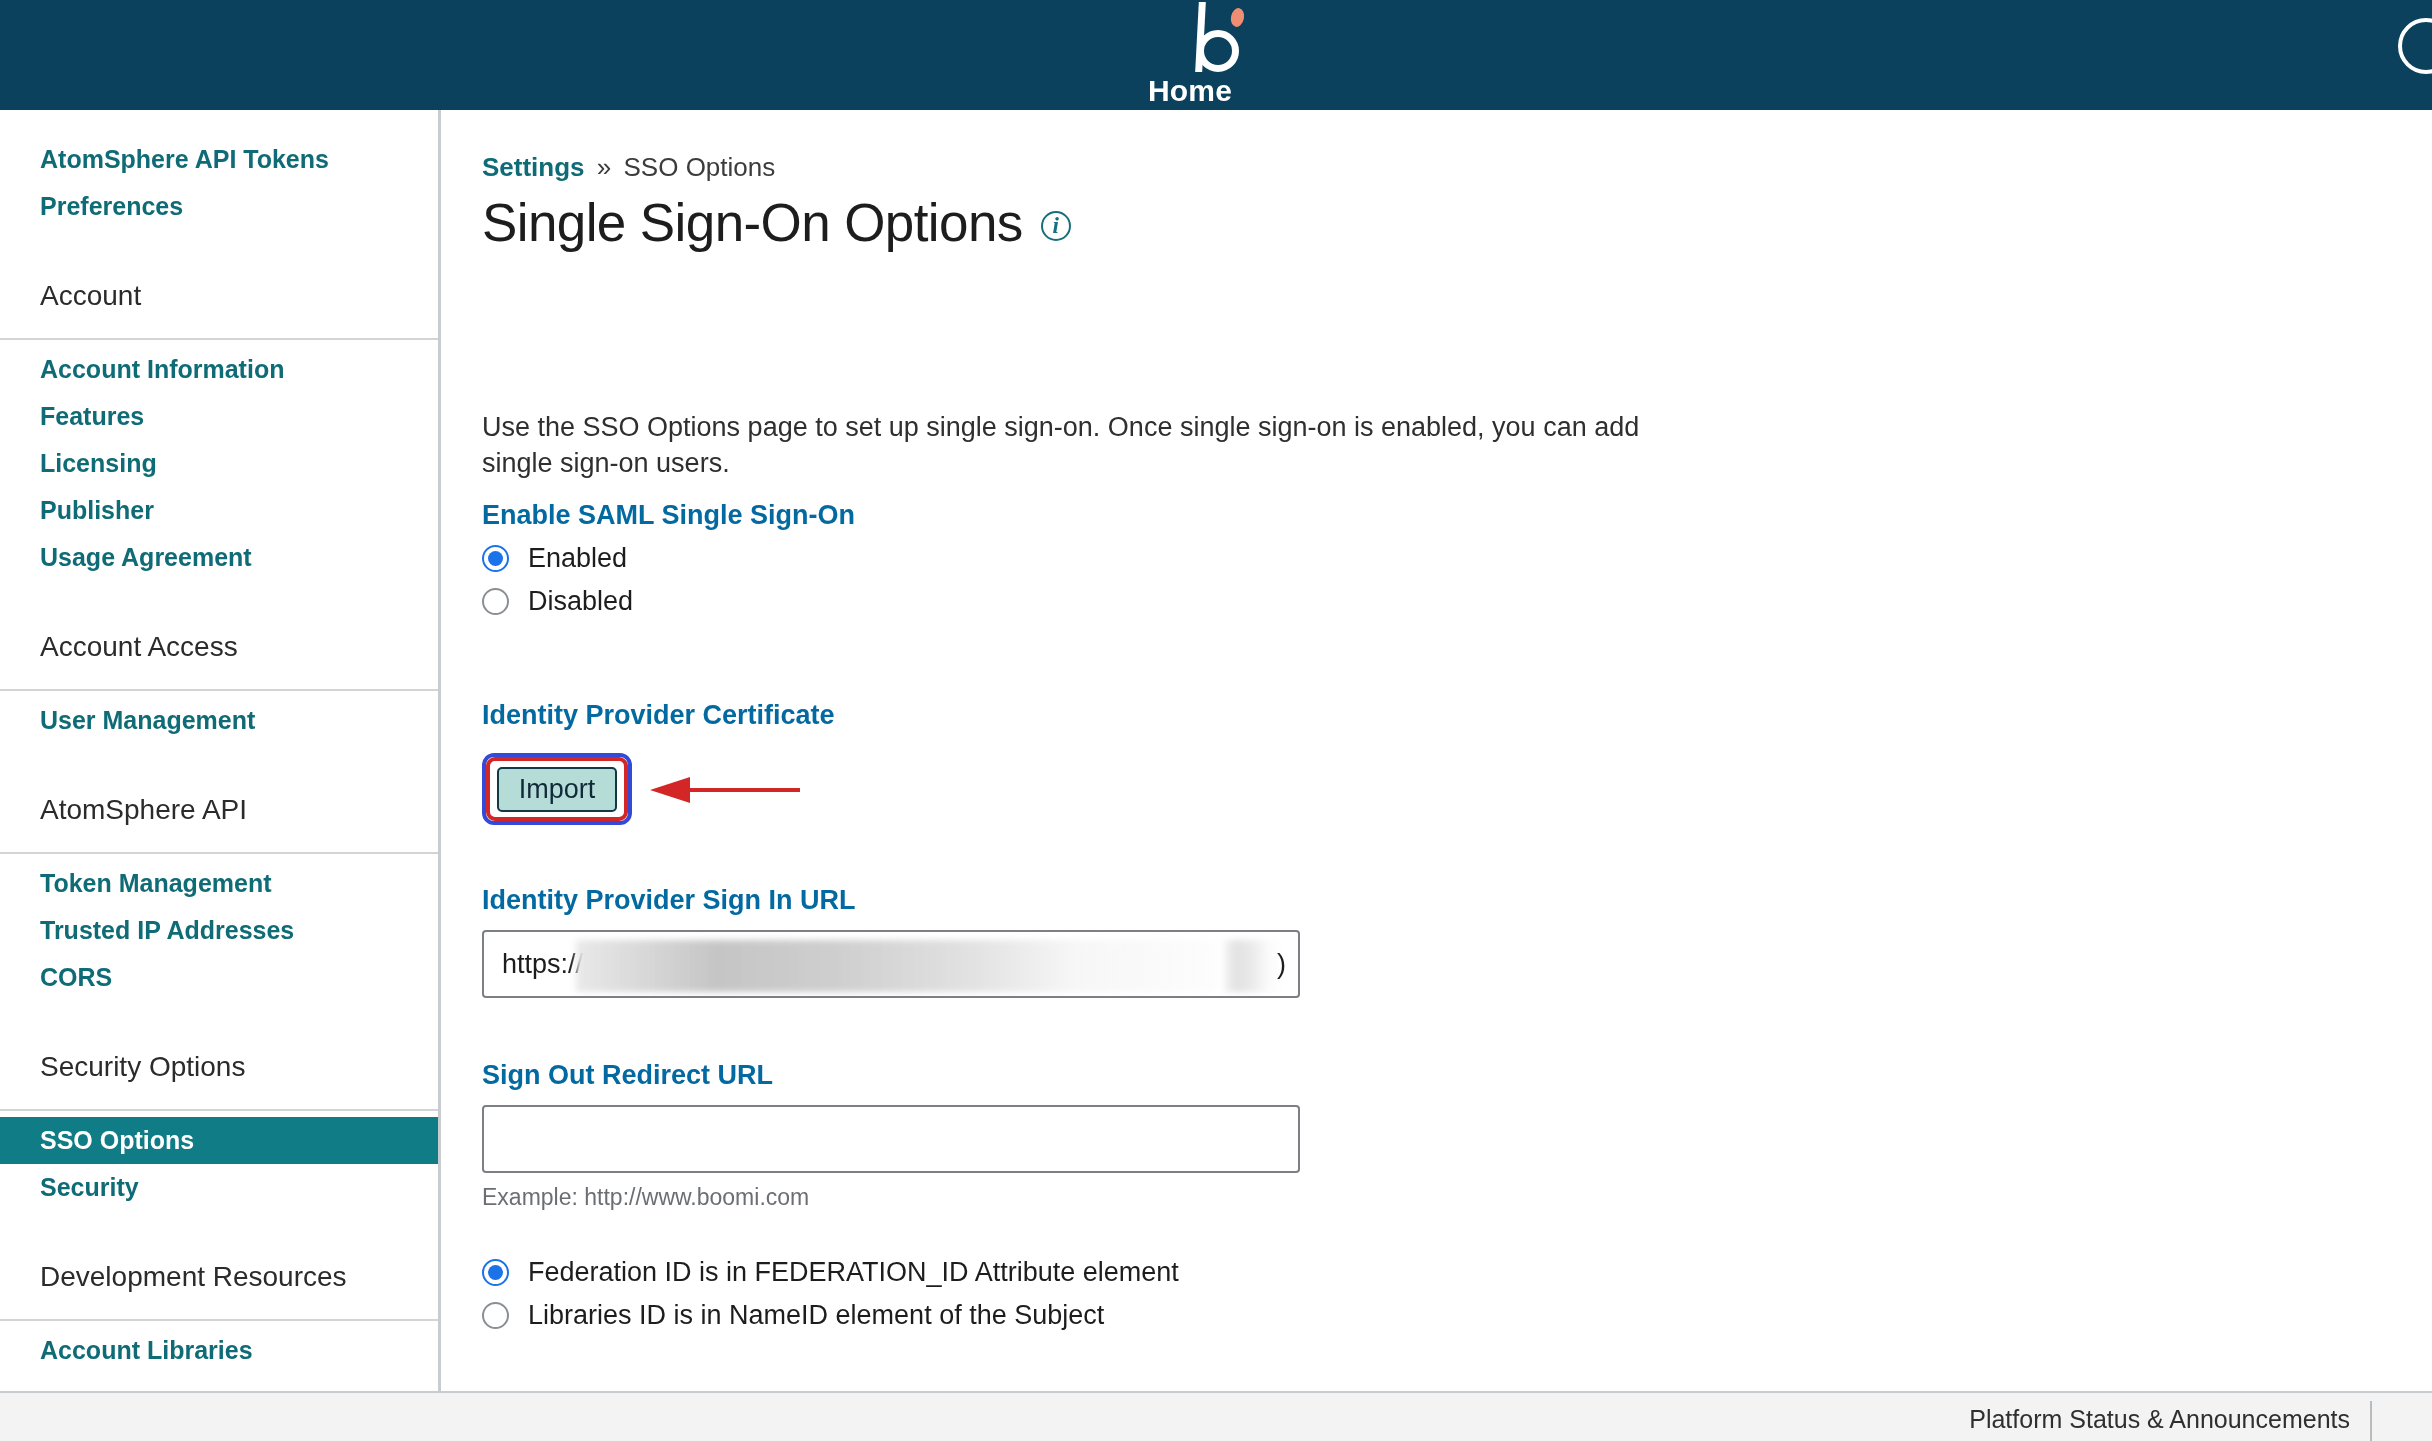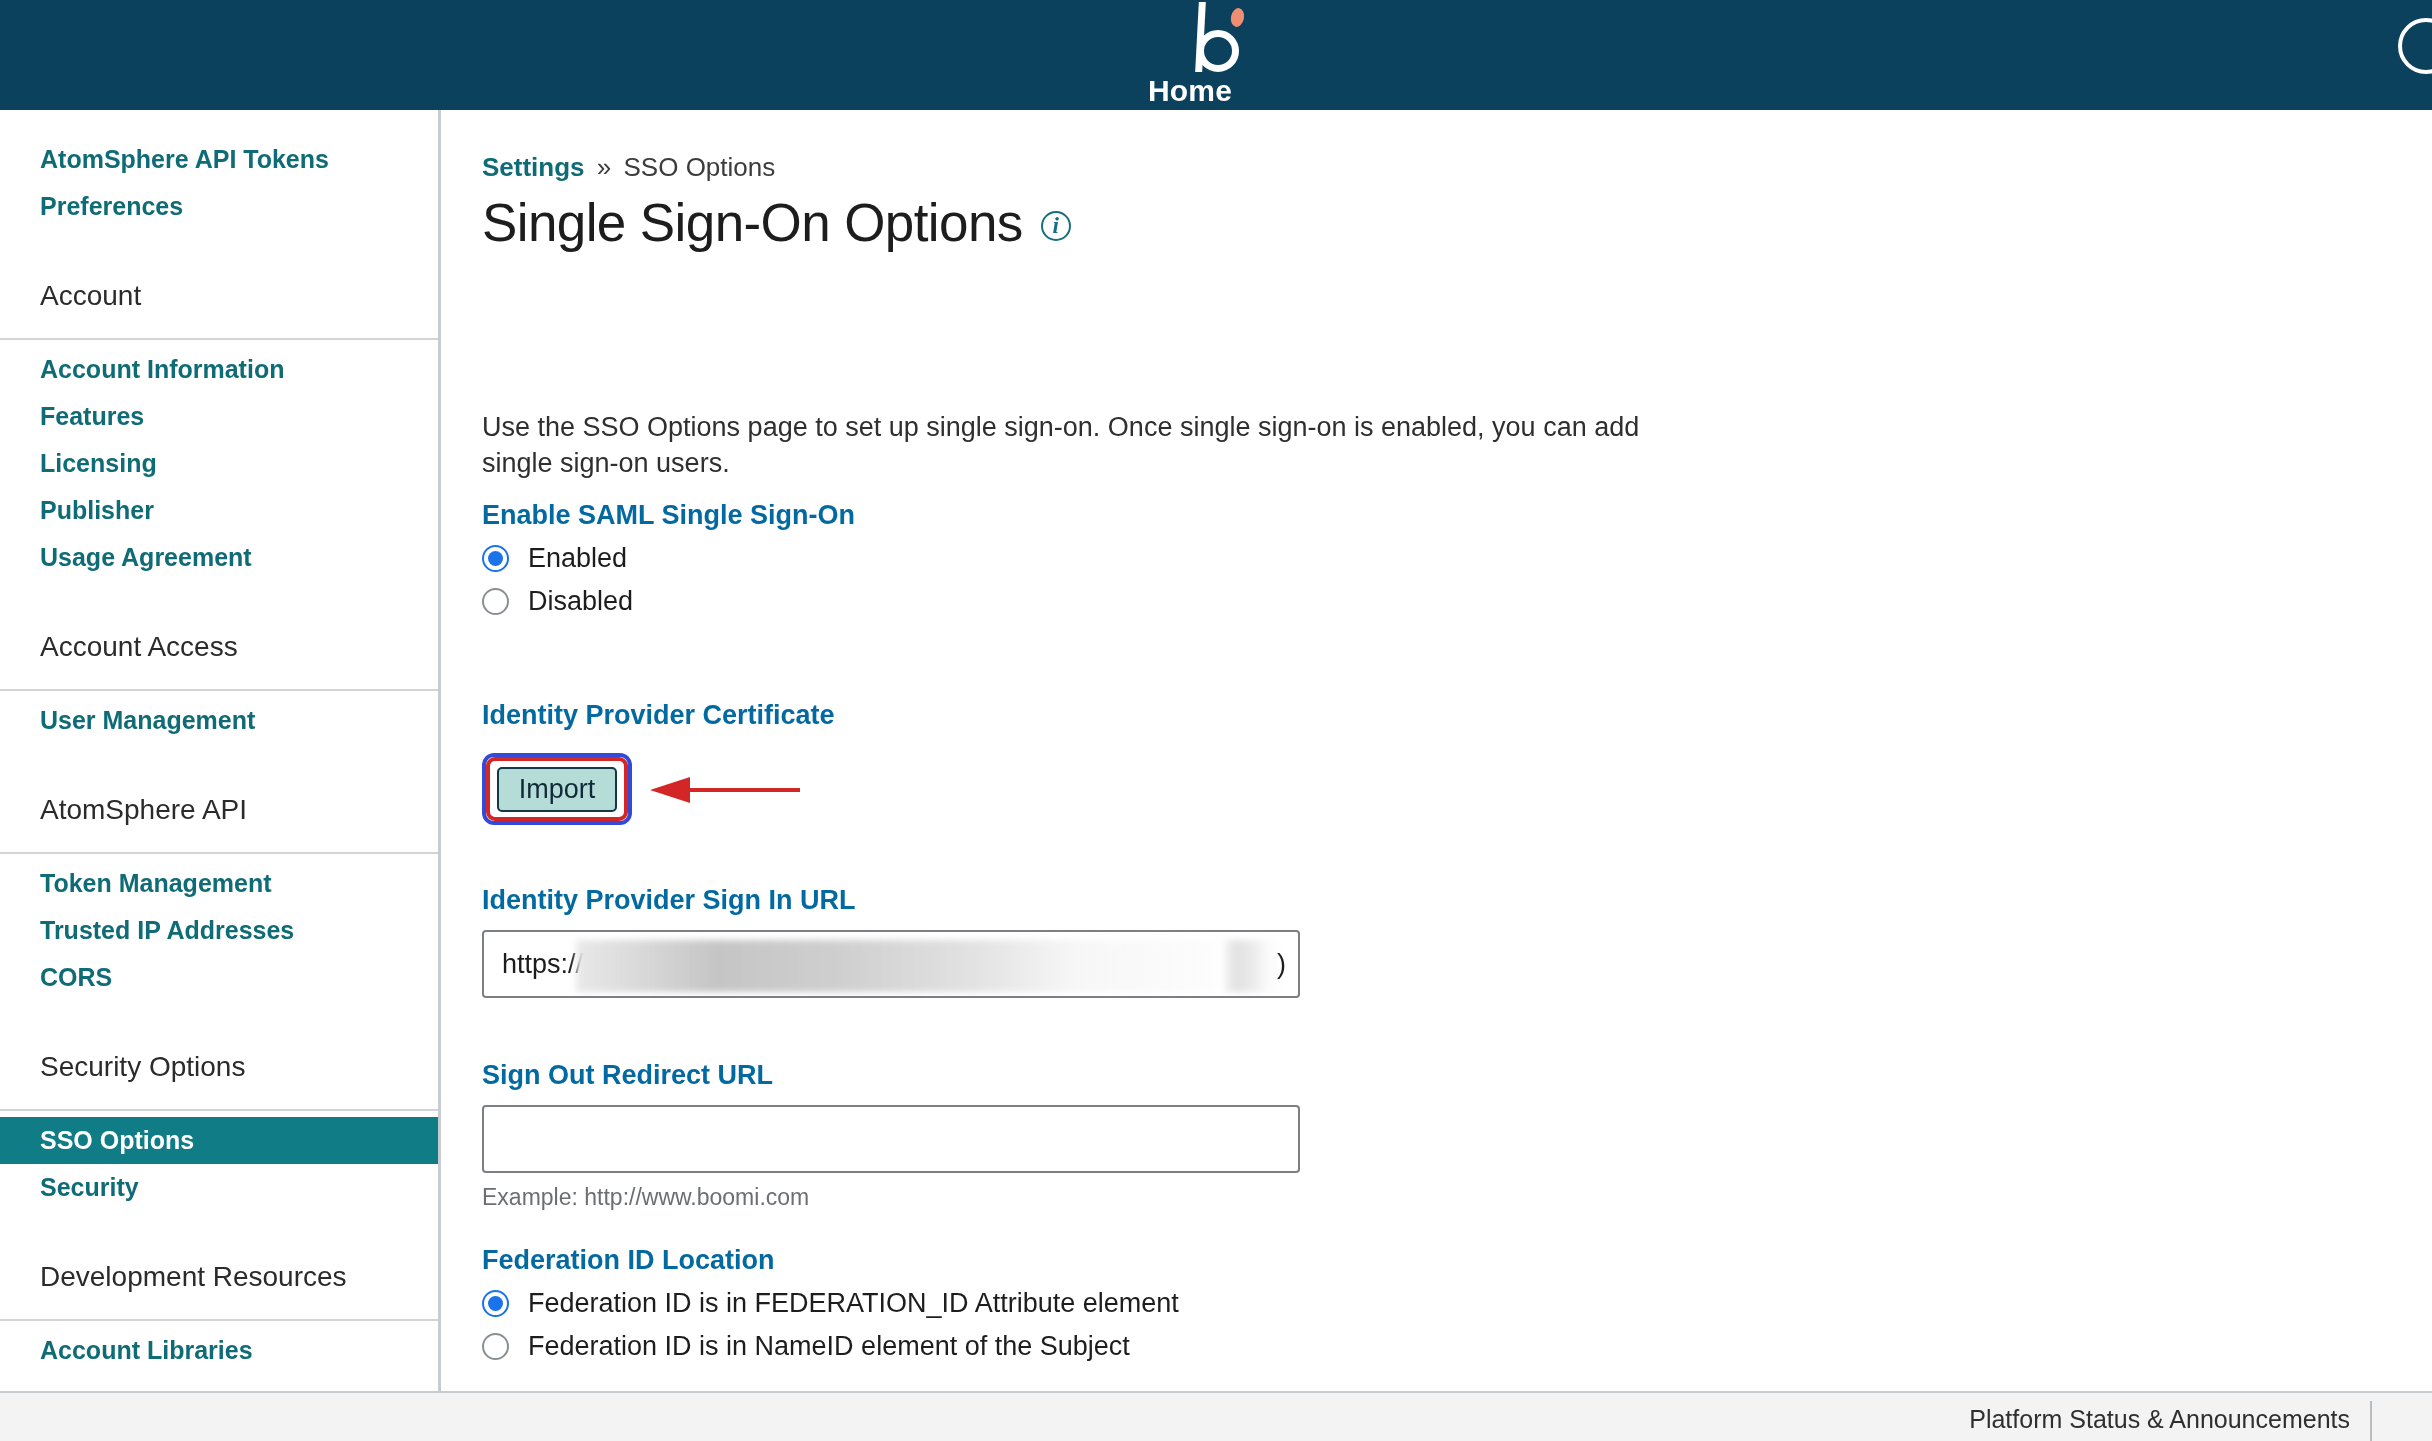--- a/index.html
+++ b/index.html
@@ -446,28 +446,27 @@
 
   <div id="sec-signout">
     <div class="field-label">Sign Out Redirect URL</div>
     <div class="text-input">
       <span></span>
     </div>
     <div class="hint">Example: http://www.boomi.com</div>
   </div>
 
   <div id="sec-fed">
-    <div class="field-label">Federation ID Location</div>
     <div class="radio-row">
       <div class="radio checked"></div>
       <div class="radio-label">Federation ID is in FEDERATION_ID Attribute element</div>
     </div>
     <div class="radio-row">
       <div class="radio"></div>
-      <div class="radio-label">Federation ID is in NameID element of the Subject</div>
+      <div class="radio-label">Libraries ID is in NameID element of the Subject</div>
     </div>
   </div>
 
 </div>
 
 <div id="footer">
   <div id="footer-status">Platform Status &amp; Announcements</div>
   <div id="footer-divider"></div>
 </div>
 

